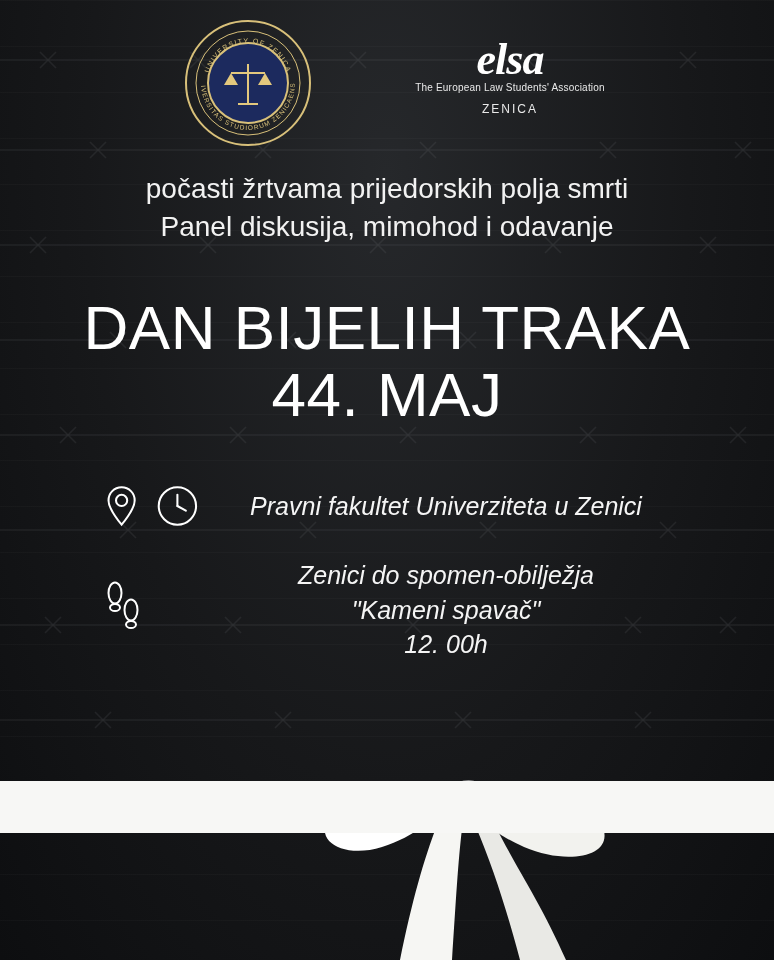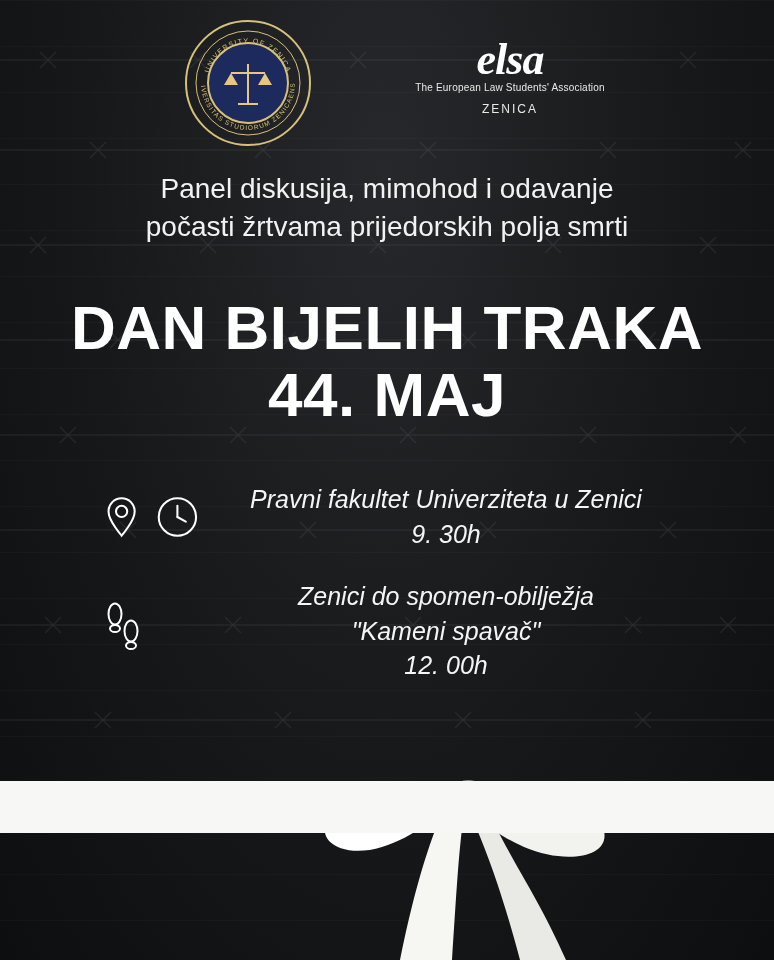--- a/index.html
+++ b/index.html
@@ -94,21 +94,21 @@
     line-height: 1.34;
     font-weight: 400;
     color: #f2f2f2;
   }
   .title {
     position: absolute;
     top: 295px;
     left: 30px;
     width: 714px;
     text-align: center;
-    font-weight: 700;
+    font-weight: 400;
     font-size: 62px;
     line-height: 1.08;
     letter-spacing: 0.5px;
     color: #ffffff;
   }
   .title .line2 { display: block; }
 
   .info {
     position: absolute;
     top: 482px;
@@ -269,22 +269,22 @@
     <span class="sr-only">PRAVNI FAKULTET</span>
 
     <div class="elsa-logo">
       <div class="elsa-word">elsa</div>
       <div class="elsa-sub">The European Law Students' Association</div>
       <div class="elsa-city">ZENICA</div>
     </div>
   </div>
 
   <div class="subtitle">
+    <div>počasti žrtvama prijedorskih polja smrti</div>
     <div>Panel diskusija, mimohod i odavanje</div>
-    <div>počasti žrtvama prijedorskih polja smrti</div>
   </div>
 
   <div class="title">
     <span>DAN BIJELIH TRAKA</span>
     <span class="line2">44. MAJ</span>
   </div>
 
   <div class="info">
 
     <div class="info-row">
@@ -294,21 +294,20 @@
           <circle cx="21" cy="18" r="6" fill="none" stroke="#ffffff" stroke-width="2.2"></circle>
         </svg>
         <svg width="48" height="48" viewBox="0 0 48 48" aria-hidden="true">
           <circle cx="24" cy="24" r="20" fill="none" stroke="#ffffff" stroke-width="2.2"></circle>
           <line x1="24" y1="24" x2="24" y2="12" stroke="#ffffff" stroke-width="2.2" stroke-linecap="round"></line>
           <line x1="24" y1="24" x2="33" y2="29" stroke="#ffffff" stroke-width="2.2" stroke-linecap="round"></line>
         </svg>
       </div>
       <div class="info-text">
         <span class="l">Pravni fakultet Univerziteta u Zenici</span>
-        <span class="l">9.  30h</span>
       </div>
     </div>
 
     <div class="info-row">
       <div class="icons">
         <svg width="42" height="62" viewBox="0 0 42 62" aria-hidden="true">
           <g fill="none" stroke="#ffffff" stroke-width="2">
             <ellipse cx="13" cy="14" rx="6.5" ry="10.5"></ellipse>
             <ellipse cx="13" cy="28.5" rx="5" ry="3.6"></ellipse>
             <ellipse cx="29" cy="31" rx="6.5" ry="10.5"></ellipse>

